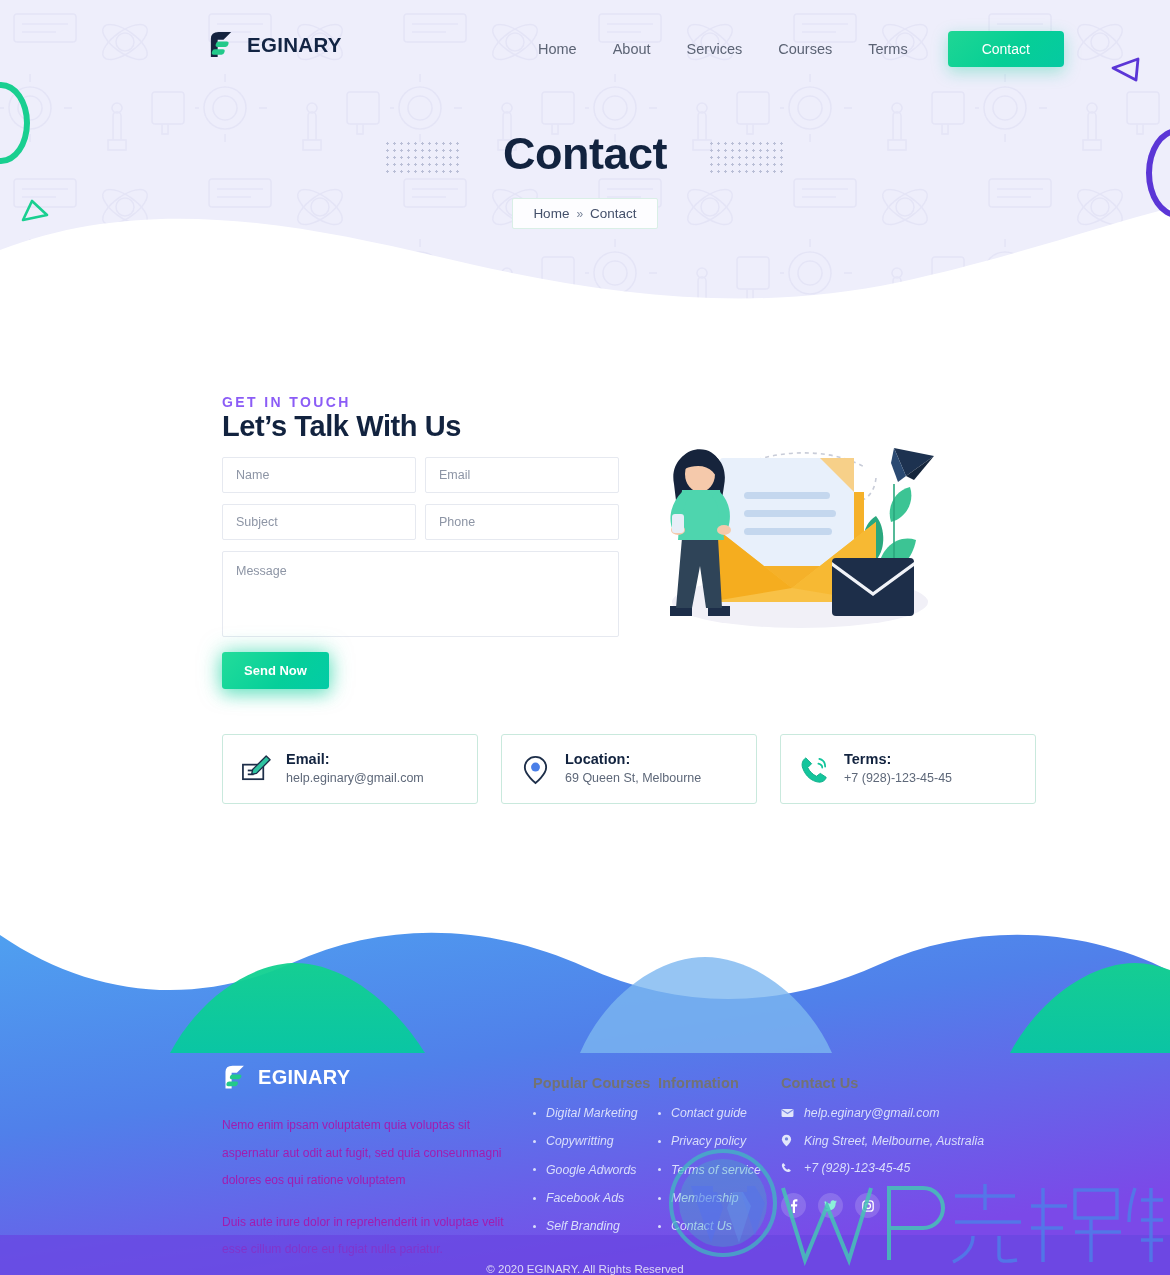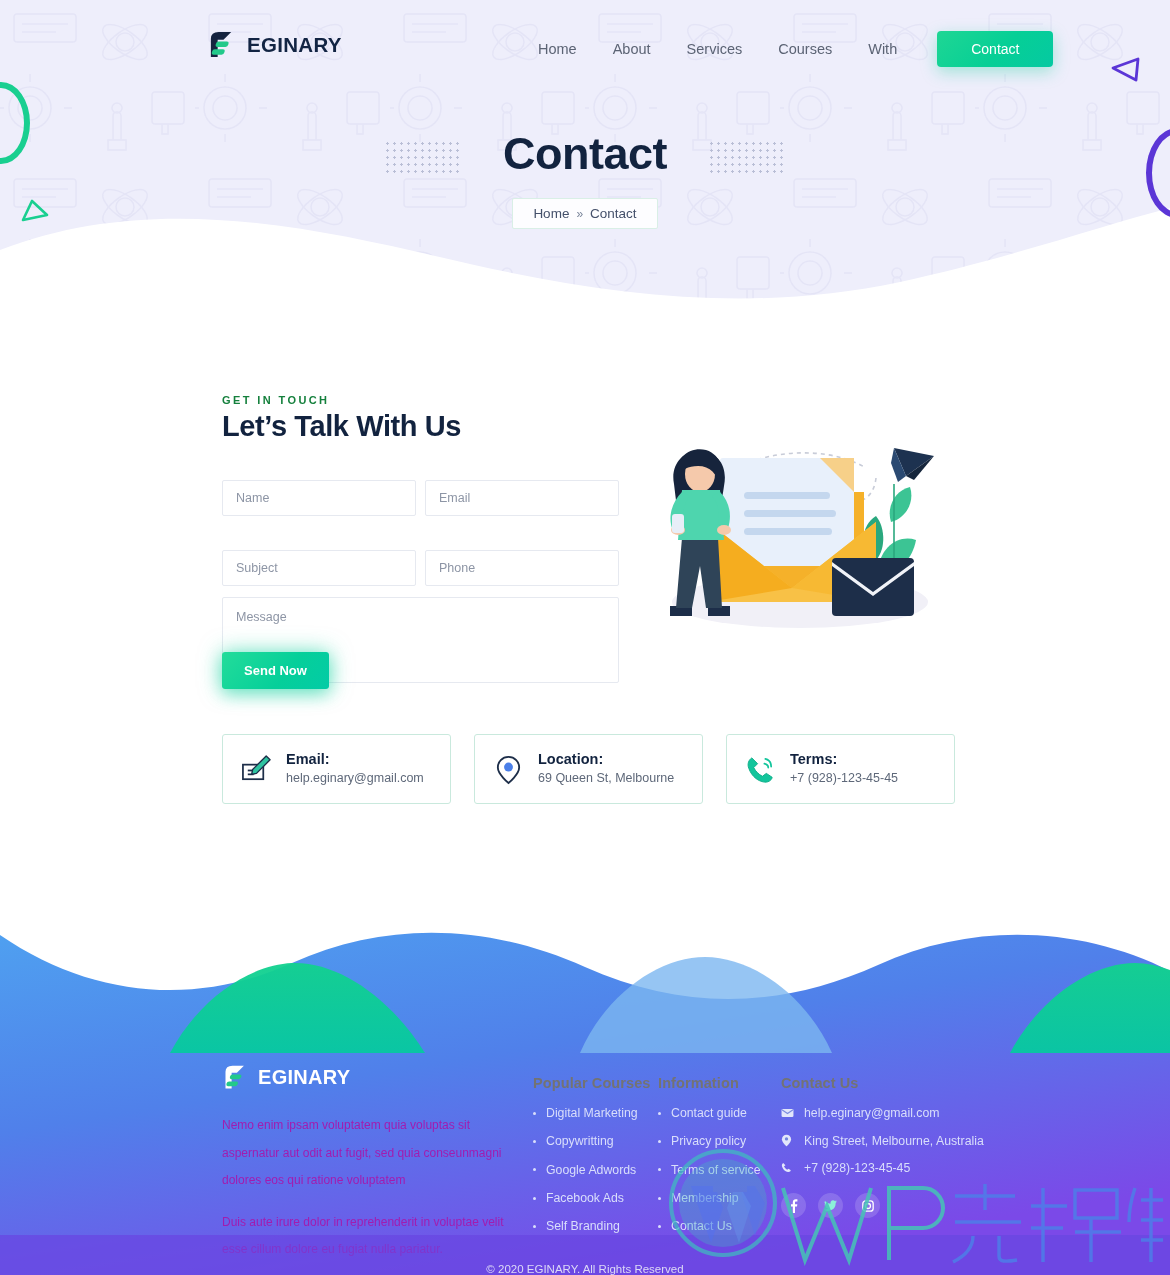--- a/index.html
+++ b/index.html
@@ -96,39 +96,39 @@
   .tri-purple { left: 1110px; top: 55px; }
   .ring-purple {
     left: 1146px; top: 128px; width: 62px; height: 90px;
     border: 6px solid #5b36d6; border-radius: 50%;
   }
 
   
   .section { position: absolute; left: 0; top: 330px; width: 1170px; }
   .eyebrow {
     position: absolute; left: 222px; top: 64px;
-    font-size: 11px; font-weight: bold; color: #15803d;
+    font-size: 14px; font-weight: bold; color: #8b5cf6;
     letter-spacing: 2.4px;
     text-align: center;
   }
   .section-title {
     position: absolute; left: 222px; top: 80px;
     font-size: 29px; font-weight: bold; color: #12233f;
     letter-spacing: -.4px;
   }
 
   .form { position: absolute; left: 222px; top: 127px; width: 397px; }
   .form-row { display: flex; gap: 0; margin-bottom: 11px; }
   .field {
     height: 36px; border: 1px solid #e6e9f0; background: #ffffff;
     font-family: "Liberation Sans", sans-serif;
     font-size: 12.5px; color: #3c4658;
     padding: 0 13px; outline: none; border-radius: 2px;
   }
-  .field.half { width: 194px; margin-top: 23px; }
+  .field.half { width: 194px; }
   .form-row .field.half + .field.half { margin-left: 9px; }
   .field::placeholder { color: #8d95a5; }
   textarea.field {
     width: 397px; height: 86px; padding: 11px 13px; resize: none;
     line-height: 1.4;
   }
   .send-btn {
     position: absolute; left: 222px; top: 322px;
     width: 107px; height: 37px; border: none; cursor: pointer;
     background: linear-gradient(130deg,#23dc9a 0%, #05cf9a 60%, #03cba6 100%);
@@ -136,21 +136,21 @@
     font-family: "Liberation Sans", sans-serif;
     border-radius: 3px;
     box-shadow: 0 0 22px rgba(14,209,157,.55), 0 6px 16px rgba(14,209,157,.35);
   }
 
   .illus { position: absolute; left: 648px; top: 100px; width: 300px; height: 205px; }
 
   
   .cards { position: absolute; left: 222px; top: 404px; display: flex; gap: 23px; }
   .card {
-    width: 229px; height: 70px;
+    width: 256px; height: 70px;
     border: 1px solid #c9e9dd; background: #ffffff;
     border-radius: 3px;
     display: flex; align-items: center; padding-left: 18px; gap: 14px;
   }
   .card-ico { width: 31px; height: 31px; flex: none; }
   .card-label { font-size: 14.5px; font-weight: bold; color: #12233f; line-height: 1.35; }
   .card-value { font-size: 12.5px; color: #5e6879; line-height: 1.5; }
 
   
   .footer {
@@ -171,21 +171,21 @@
   .f-para + .f-para { margin-top: 14px; }
 
   .f-col { position: absolute; top: 170px; }
   .f-col h4 {
     font-size: 14.5px; color: #737373; font-weight: bold; margin-bottom: 16px;
     letter-spacing: .1px;
   }
   .f-col ul { list-style: none; }
   .f-col li {
     font-size: 12.3px; color: #d9defb; line-height: 1; margin-bottom: 16px;
-    display: flex; align-items: center; gap: 10px;
+    display: flex; align-items: center; gap: 10px; font-style: italic;
   }
   .f-col li .bul {
     width: 3px; height: 3px; background: #d9defb; border-radius: 50%; flex: none;
   }
   .f-col li .ci { width: 13px; flex: none; display: flex; align-items: center; }
   .f-col.courses { left: 533px; }
   .f-col.info { left: 658px; }
   .f-col.contact { left: 781px; }
   .f-col.contact li { margin-bottom: 15px; }
 
@@ -258,21 +258,21 @@
           <rect x="11" y="21" width="13" height="5.5" rx="2.4" fill="#22c98a" transform="skewX(-14)"></rect>
         </svg>
         <span class="logo-text">EGINARY</span>
       </div>
 
       <nav class="nav">
         <a href="#">Home</a>
         <a href="#">About</a>
         <a href="#">Services</a>
         <a href="#">Courses</a>
-        <a href="#">With</a>
+        <a href="#">Terms</a>
         <a href="#" class="nav-cta">Contact</a>
       </nav>
     </div>
 
     <div class="dots left"></div>
     <div class="dots right"></div>
     <div class="hero-title">Contact</div>
 
     <div class="breadcrumb">
       <div class="breadcrumb-inner">

